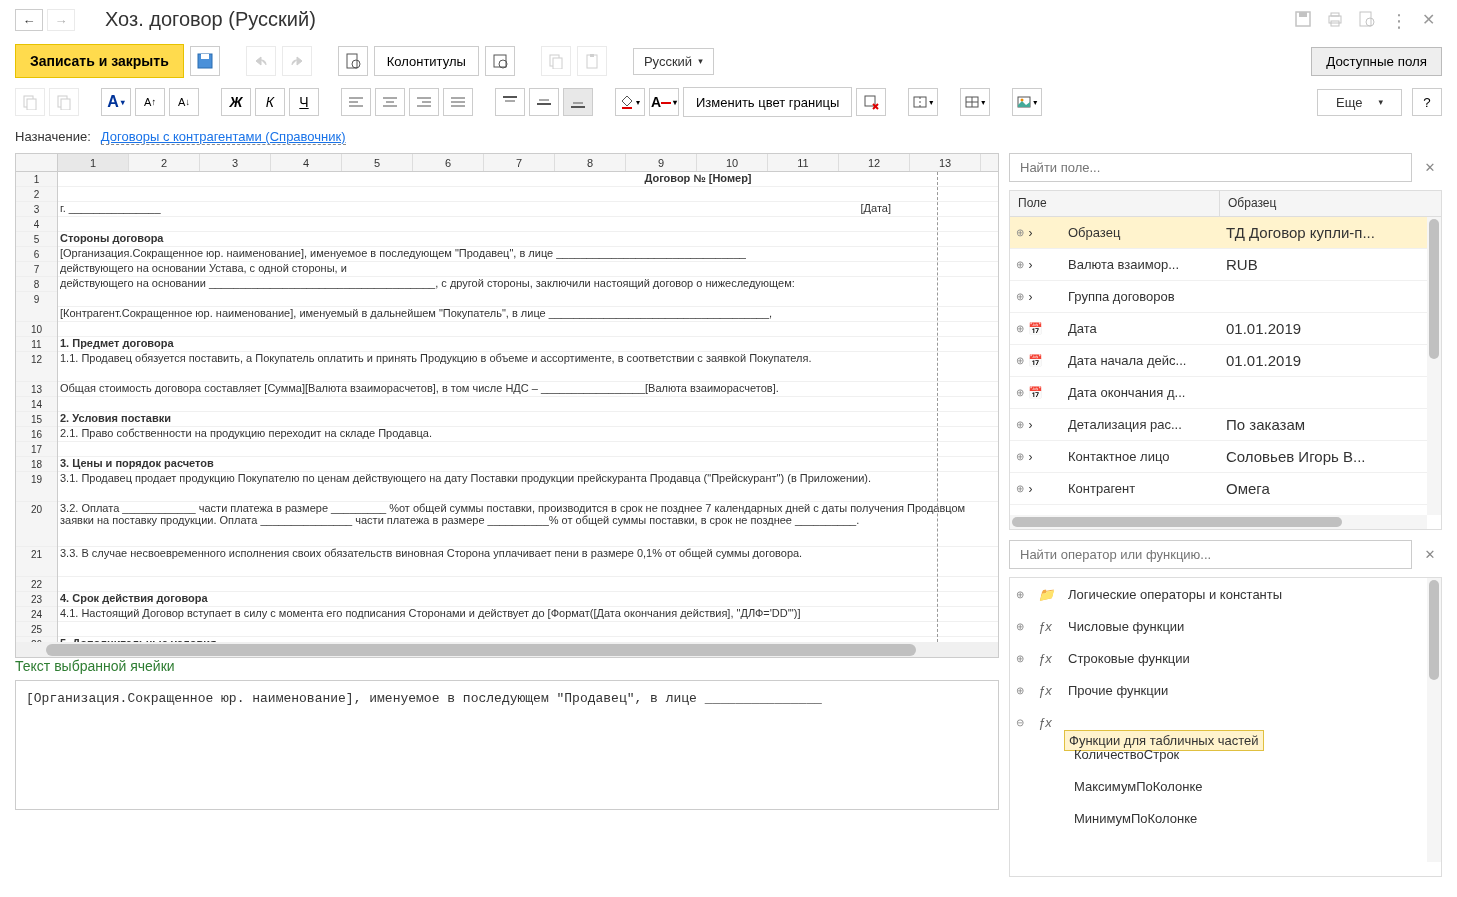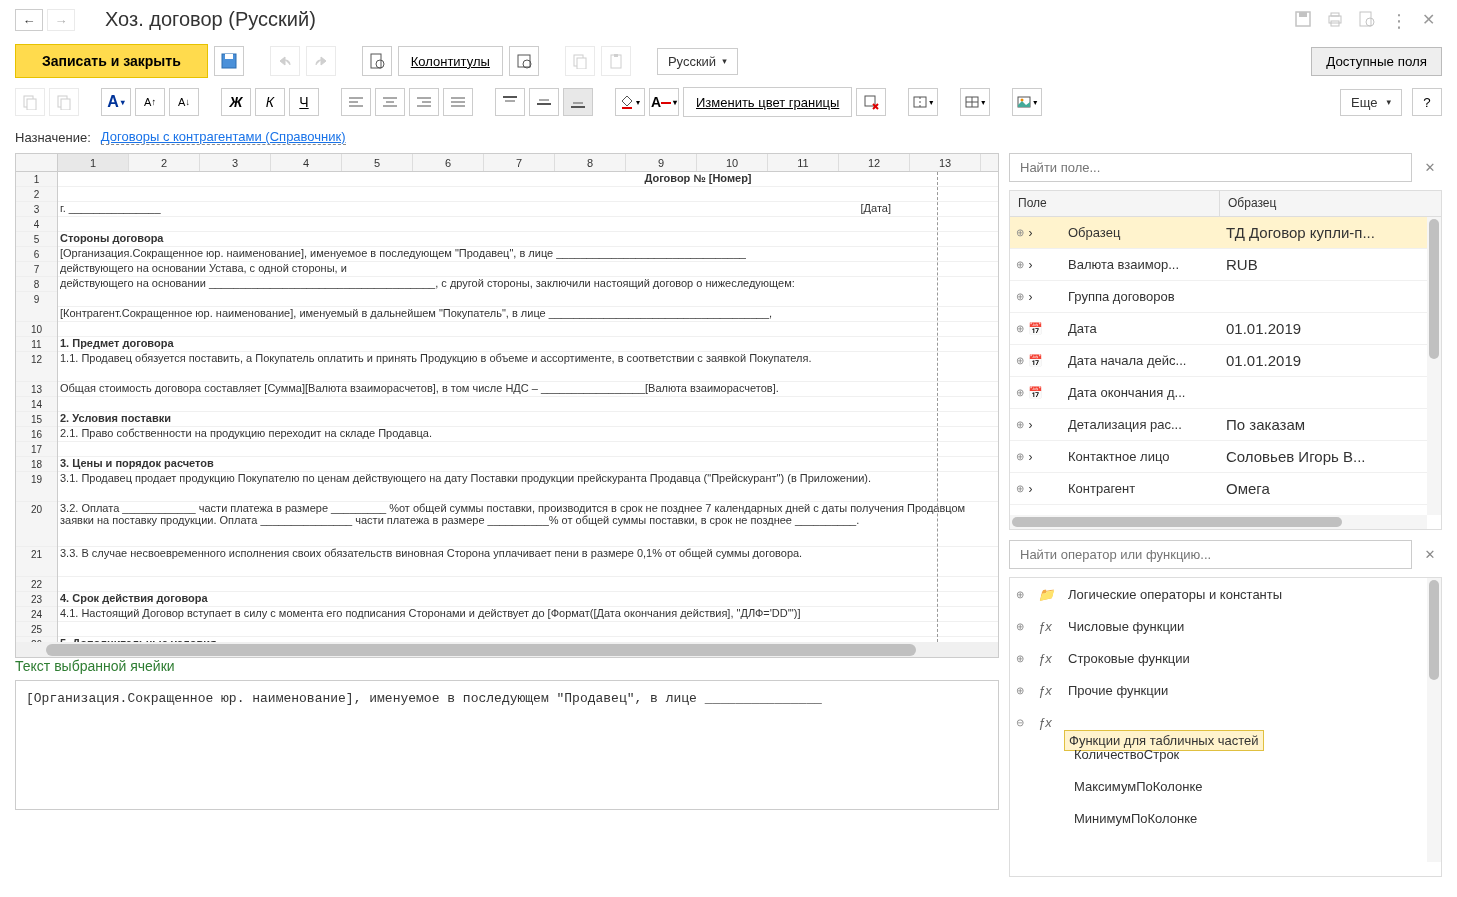--- a/index.html
+++ b/index.html
@@ -4,35 +4,35 @@
 <style>
 * { box-sizing: border-box; margin: 0; padding: 0; }
 body { font-family: Arial, sans-serif; font-size: 13px; background: #fff; color: #333; width: 1457px; }
 .header-row { display: flex; align-items: center; padding: 8px 15px; gap: 10px; }
 .nav-btns { display: flex; gap: 4px; }
 .nav-btn { width: 28px; height: 22px; border: 1px solid #ccc; background: #fff; display: flex; align-items: center; justify-content: center; cursor: pointer; }
 .title { font-size: 20px; margin-left: 20px; flex: 1; }
 .head-right { display: flex; gap: 12px; align-items: center; }
 .head-icon { width: 20px; height: 20px; opacity: 0.5; cursor: pointer; }
 .toolbar { display: flex; align-items: center; padding: 5px 15px; gap: 6px; flex-wrap: wrap; }
-.yellow-btn { background: #ffdb4d; border: 1px solid #e6c200; padding: 8px 26px; font-size: 14px; font-weight: bold; cursor: pointer; }
+.yellow-btn { background: #ffdb4d; border: 1px solid #e6c200; padding: 8px 14px; font-size: 14px; font-weight: bold; cursor: pointer; }
 .tb-btn { min-width: 30px; height: 30px; border: 1px solid #ccc; background: #fff; display: inline-flex; align-items: center; justify-content: center; cursor: pointer; padding: 0 6px; font-size: 13px; }
-.tb-btn.text { padding: 9px 12px; text-decoration: underline; }
+.tb-btn.text { padding: 9px 12px; }
 .tb-sep { width: 14px; }
 .lang-btn { border:1px solid #ccc; padding:5px 10px; display:flex; align-items:center; gap:6px; cursor:pointer;}
 .avail-btn { background:#eee; border:1px solid #bbb; padding:6px 14px; cursor:pointer; margin-left:auto;}
 .toolbar2 { display:flex; align-items:center; padding:4px 15px; gap:4px;}
 .fmt-btn { width:30px; height:28px; border:1px solid #ccc; background:#fff; display:inline-flex; align-items:center; justify-content:center; cursor:pointer; font-size:14px;}
 .fmt-bold { font-weight:bold; font-style:italic;}
 .fmt-italic { font-style:italic;}
 .fmt-under { text-decoration:underline;}
 .fmt-drop::after { content:"▾"; font-size:8px; margin-left:2px;}
-.more-btn { border:1px solid #ccc; background:#fff; padding:5px 10px; cursor:pointer; display:flex; align-items:center; gap:9px; margin-left:auto;}
+.more-btn { border:1px solid #ccc; background:#fff; padding:5px 18px; cursor:pointer; display:flex; align-items:center; gap:16px; margin-left:auto;}
 .q-btn { border:1px solid #ccc; background:#fff; width:30px; height:28px; margin-left:6px; cursor:pointer;}
-.assign-row { padding:8px 15px; display:flex; gap:10px; align-items:center;}
+.assign-row { padding:8px 15px; display:flex; gap:10px; }
 .assign-link { color:#1a73e8; text-decoration:underline; cursor:pointer; border-bottom:1px dashed #888;}
 .main { display:flex; padding:0 15px; gap:10px;}
 .left-col { flex:1; min-width:0;}
 .right-col { width:433px;}
 .sheet-wrap { border:1px solid #ccc; height:505px; overflow:hidden; position:relative;}
 .sheet-header { display:flex; height:18px; background:#f5f5f5; border-bottom:1px solid #ccc;}
 .sh-corner { width:42px; border-right:1px solid #ccc;}
 .sh-col { width:71px; text-align:center; font-size:11px; border-right:1px solid #ddd; line-height:18px;}
 .sh-col.sel { background:#e8e8e8;}
 .sheet-body { display:flex; height:470px; overflow:hidden;}

